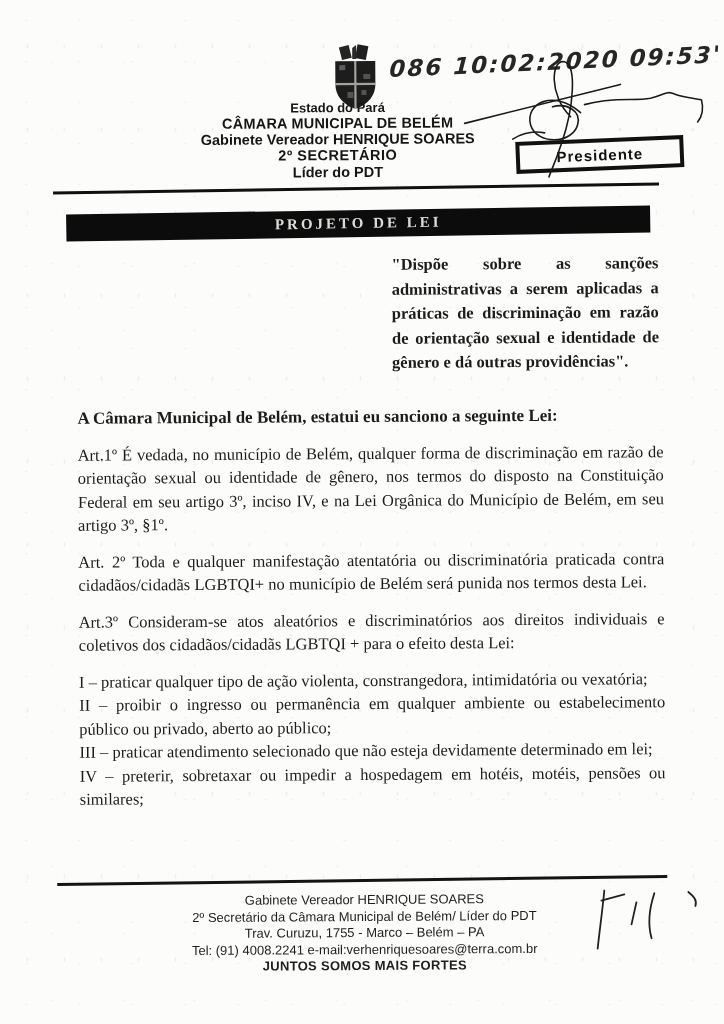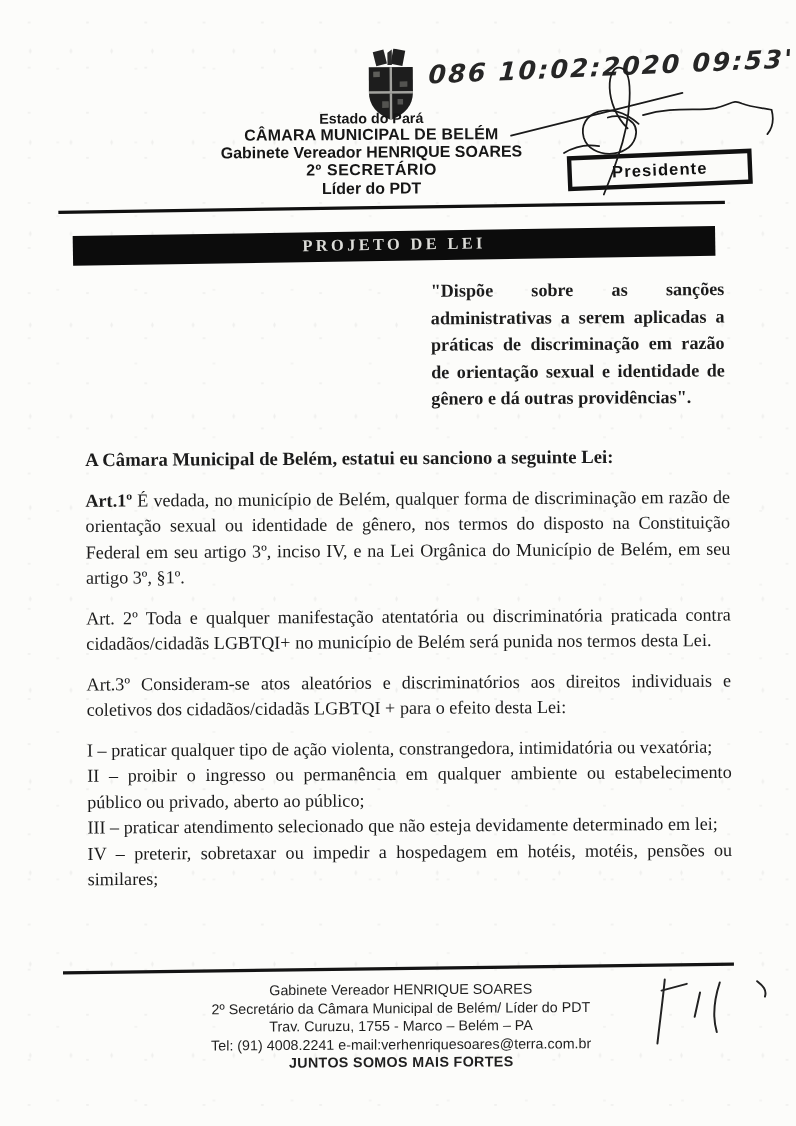--- a/index.html
+++ b/index.html
@@ -55,21 +55,21 @@
     position:absolute;left:393px;top:253px;width:267px;
     font-weight:bold;font-size:16.5px;line-height:24.5px;text-align:justify;
   }
   
   .bodytext{
     position:absolute;left:78px;top:405px;width:586px;
     font-size:16.5px;line-height:23.5px;text-align:justify;
   }
   .bodytext p{margin:0 0 13px 0;}
   .bodytext .preamble{font-weight:bold;font-size:17px;}
-  .bodytext .b{font-weight:bold;}
+  .bodytext .b{font-weight:normal;}
   .bodytext .items{margin:0;}
   
   .rule-bot{position:absolute;left:55px;top:879px;width:610px;height:2.5px;background:#141414;transform:rotate(-0.4deg);}
   .footer{
     position:absolute;left:117px;top:892px;width:490px;text-align:center;
     font-family:"Liberation Sans", sans-serif;font-size:13px;line-height:16.5px;color:#1f1f1f;
   }
   .footer .slogan{font-weight:bold;letter-spacing:0.3px;}
   .marks{position:absolute;left:588px;top:882px;width:128px;height:85px;}
 </style>

